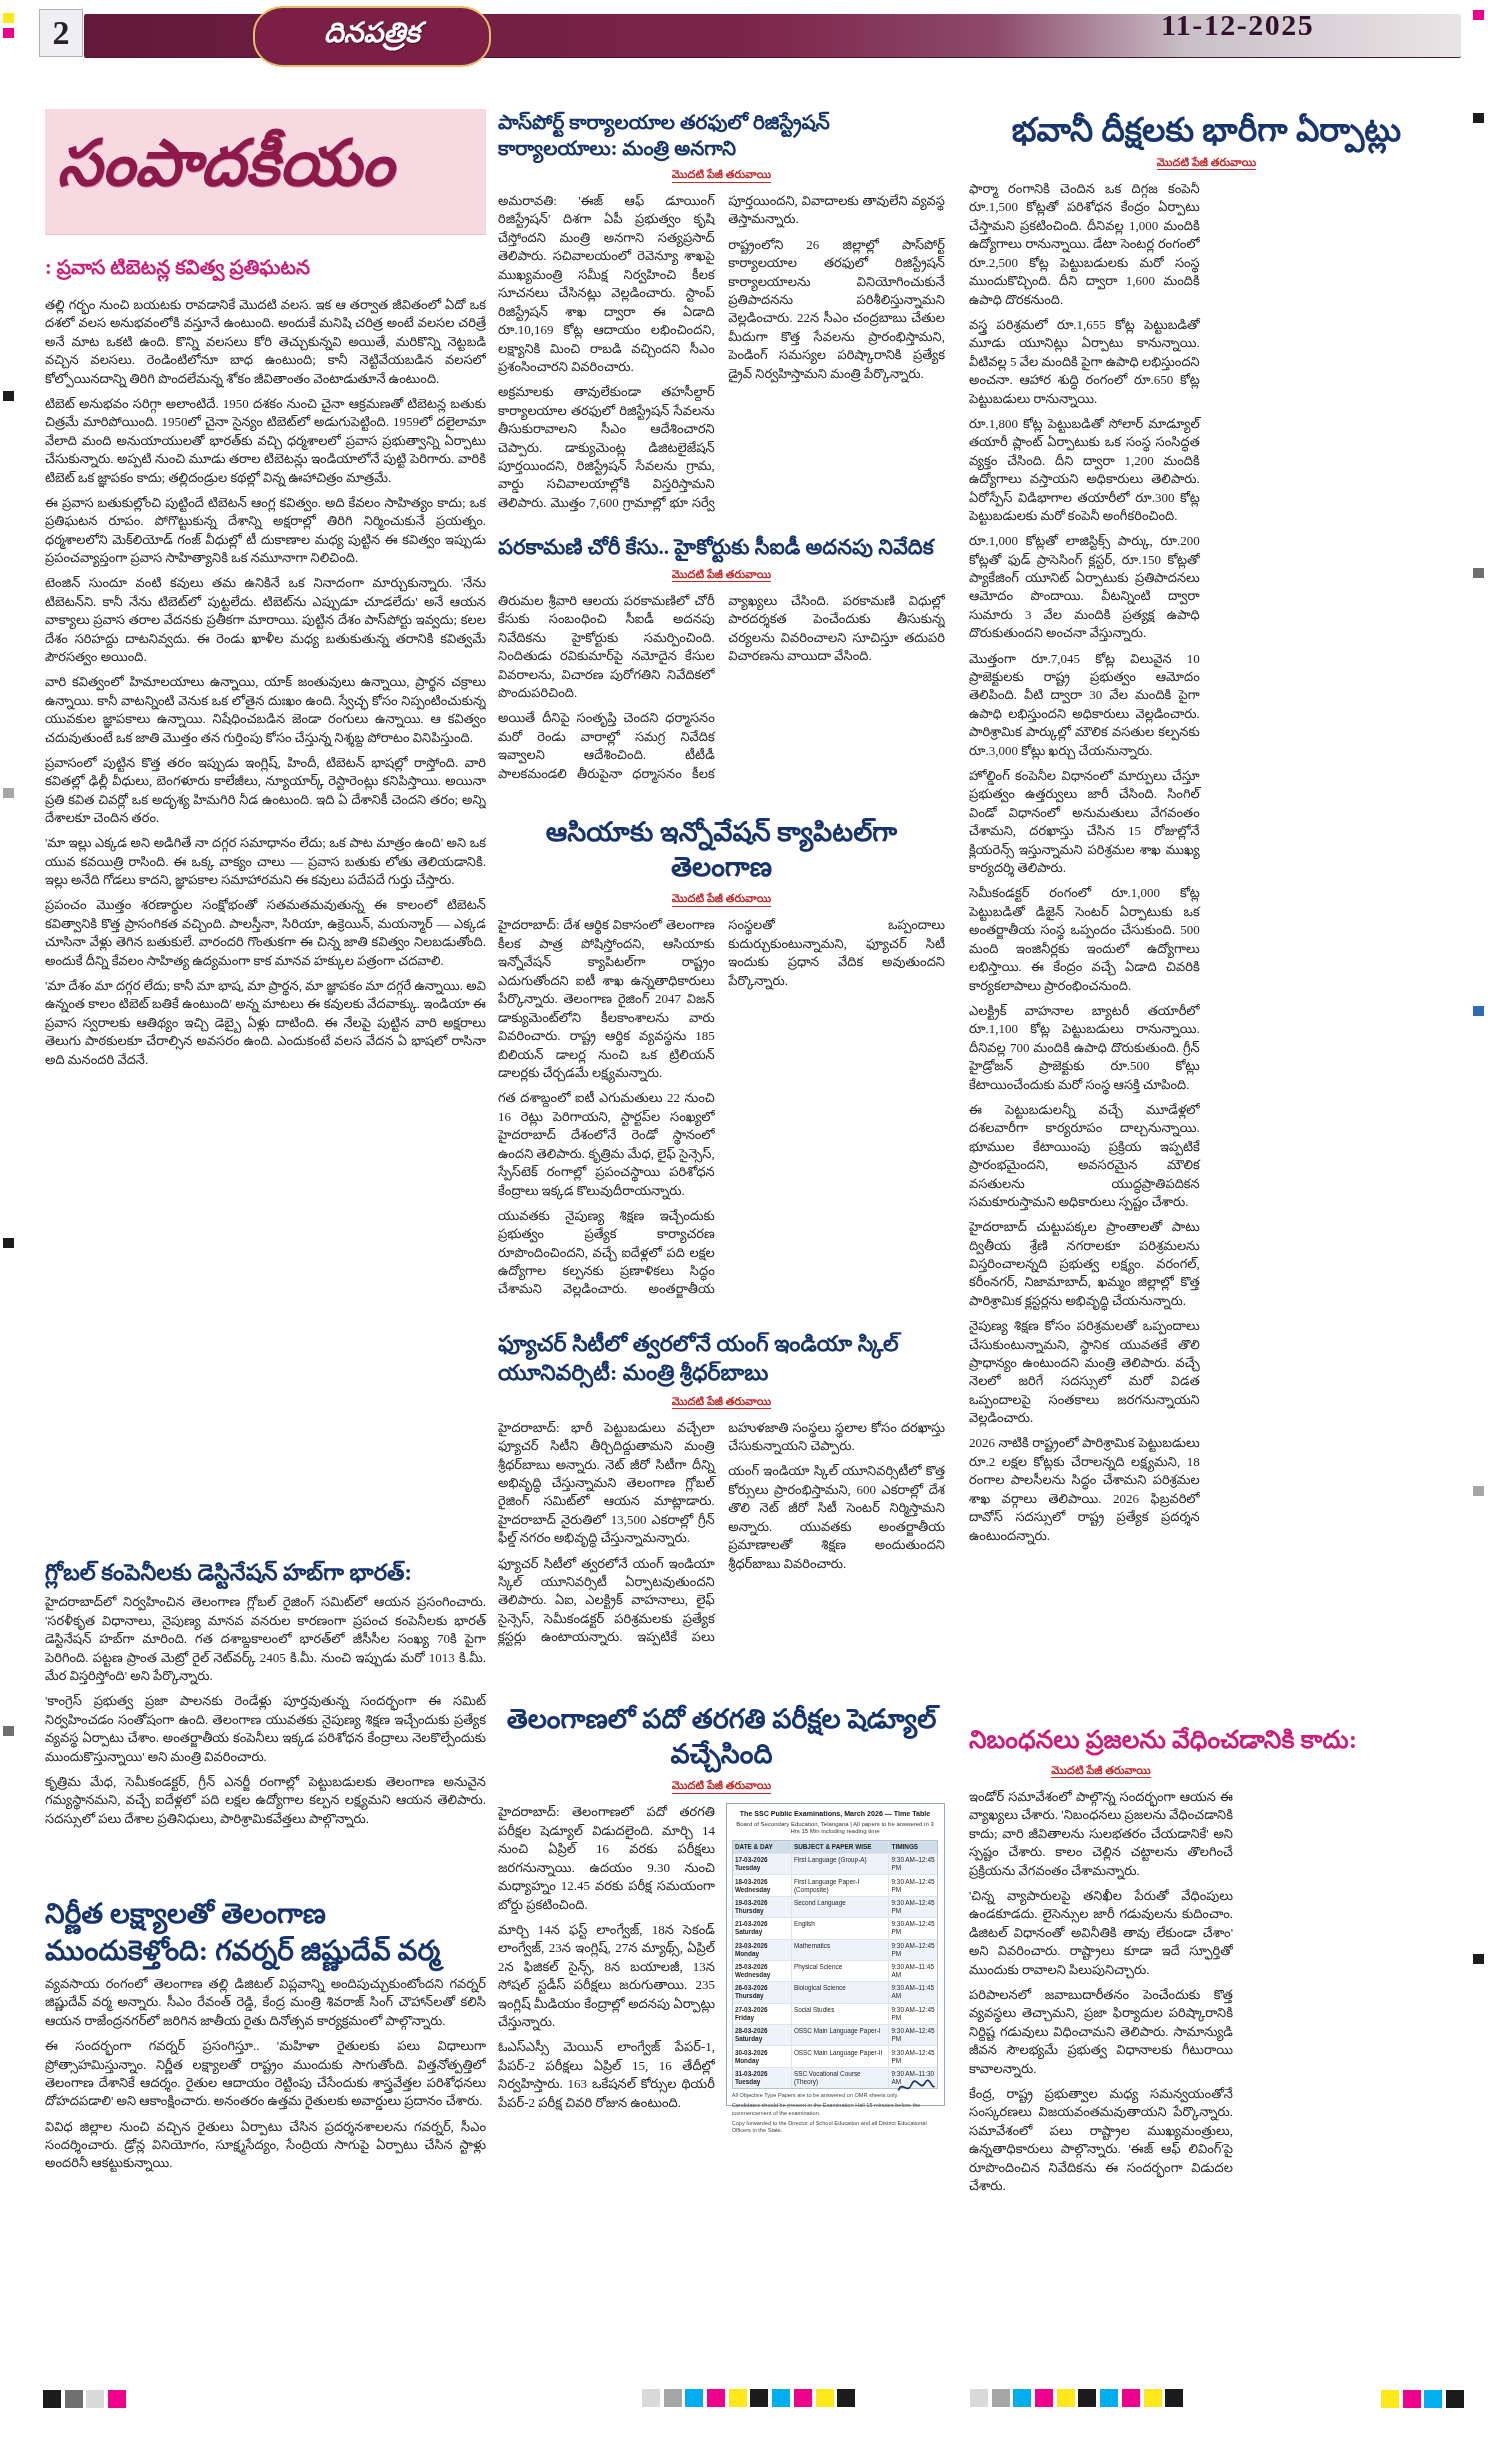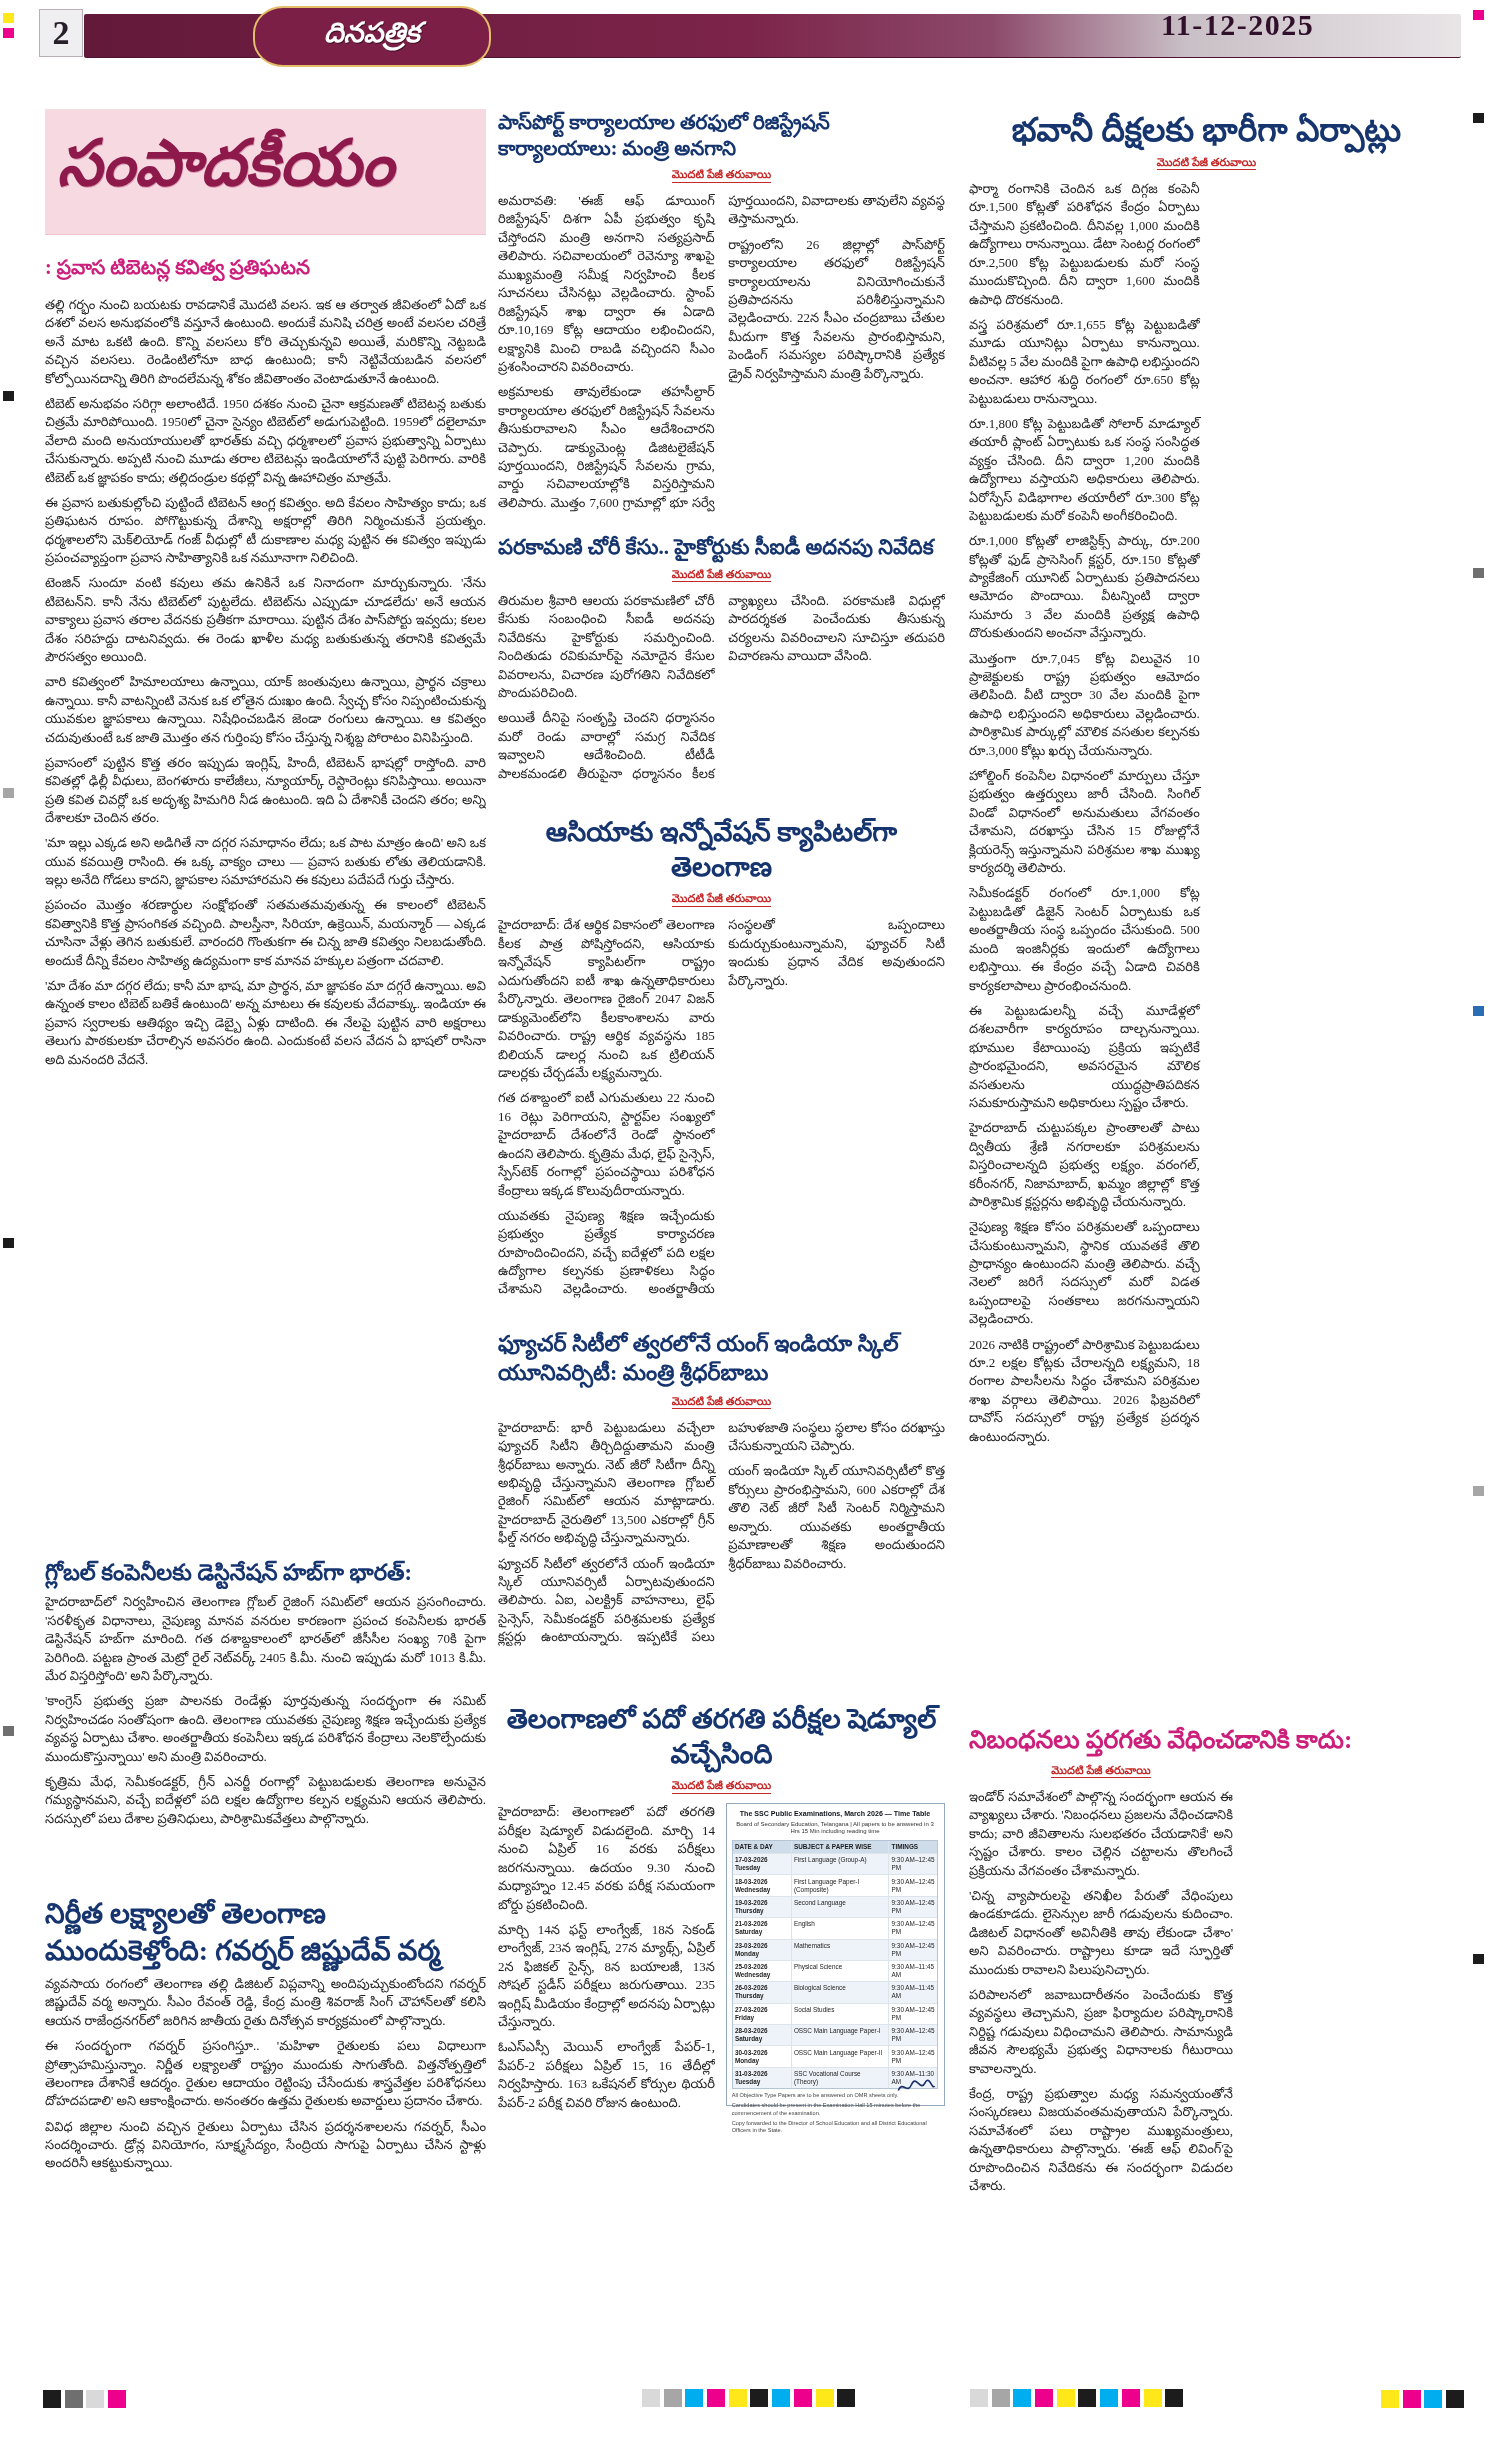--- a/index.html
+++ b/index.html
@@ -283,27 +283,28 @@
   <div class="r-head h-navy">భవానీ దీక్షలకు భారీగా ఏర్పాట్లు</div>
   <div class="byline"><span>మొదటి పేజీ తరువాయి</span></div>
   <div class="r-body bodytext twocol">
       <p class="para">ఫార్మా రంగానికి చెందిన ఒక దిగ్గజ కంపెనీ రూ.1,500 కోట్లతో పరిశోధన కేంద్రం ఏర్పాటు చేస్తామని ప్రకటించింది. దీనివల్ల 1,000 మందికి ఉద్యోగాలు రానున్నాయి. డేటా సెంటర్ల రంగంలో రూ.2,500 కోట్ల పెట్టుబడులకు మరో సంస్థ ముందుకొచ్చింది. దీని ద్వారా 1,600 మందికి ఉపాధి దొరకనుంది.</p>
       <p class="para">వస్త్ర పరిశ్రమలో రూ.1,655 కోట్ల పెట్టుబడితో మూడు యూనిట్లు ఏర్పాటు కానున్నాయి. వీటివల్ల 5 వేల మందికి పైగా ఉపాధి లభిస్తుందని అంచనా. ఆహార శుద్ధి రంగంలో రూ.650 కోట్ల పెట్టుబడులు రానున్నాయి.</p>
       <p class="para">రూ.1,800 కోట్ల పెట్టుబడితో సోలార్ మాడ్యూల్ తయారీ ప్లాంట్ ఏర్పాటుకు ఒక సంస్థ సంసిద్ధత వ్యక్తం చేసింది. దీని ద్వారా 1,200 మందికి ఉద్యోగాలు వస్తాయని అధికారులు తెలిపారు. ఏరోస్పేస్ విడిభాగాల తయారీలో రూ.300 కోట్ల పెట్టుబడులకు మరో కంపెనీ అంగీకరించింది.</p>
       <p class="para">రూ.1,000 కోట్లతో లాజిస్టిక్స్ పార్కు, రూ.200 కోట్లతో ఫుడ్ ప్రాసెసింగ్ క్లస్టర్, రూ.150 కోట్లతో ప్యాకేజింగ్ యూనిట్ ఏర్పాటుకు ప్రతిపాదనలు ఆమోదం పొందాయి. వీటన్నింటి ద్వారా సుమారు 3 వేల మందికి ప్రత్యక్ష ఉపాధి దొరుకుతుందని అంచనా వేస్తున్నారు.</p>
       <p class="para">మొత్తంగా రూ.7,045 కోట్ల విలువైన 10 ప్రాజెక్టులకు రాష్ట్ర ప్రభుత్వం ఆమోదం తెలిపింది. వీటి ద్వారా 30 వేల మందికి పైగా ఉపాధి లభిస్తుందని అధికారులు వెల్లడించారు. పారిశ్రామిక పార్కుల్లో మౌలిక వసతుల కల్పనకు రూ.3,000 కోట్లు ఖర్చు చేయనున్నారు.</p>
       <p class="para">హోల్డింగ్ కంపెనీల విధానంలో మార్పులు చేస్తూ ప్రభుత్వం ఉత్తర్వులు జారీ చేసింది. సింగిల్ విండో విధానంలో అనుమతులు వేగవంతం చేశామని, దరఖాస్తు చేసిన 15 రోజుల్లోనే క్లియరెన్స్ ఇస్తున్నామని పరిశ్రమల శాఖ ముఖ్య కార్యదర్శి తెలిపారు.</p>
       <p class="para">సెమీకండక్టర్ రంగంలో రూ.1,000 కోట్ల పెట్టుబడితో డిజైన్ సెంటర్ ఏర్పాటుకు ఒక అంతర్జాతీయ సంస్థ ఒప్పందం చేసుకుంది. 500 మంది ఇంజినీర్లకు ఇందులో ఉద్యోగాలు లభిస్తాయి. ఈ కేంద్రం వచ్చే ఏడాది చివరికి కార్యకలాపాలు ప్రారంభించనుంది.</p>
+      <p class="para">ఎలక్ట్రిక్ వాహనాల బ్యాటరీ తయారీలో రూ.1,100 కోట్ల పెట్టుబడులు రానున్నాయి. దీనివల్ల 700 మందికి ఉపాధి దొరుకుతుంది. గ్రీన్ హైడ్రోజన్ ప్రాజెక్టుకు రూ.500 కోట్లు కేటాయించేందుకు మరో సంస్థ ఆసక్తి చూపింది.</p>
       <p class="para">ఈ పెట్టుబడులన్నీ వచ్చే మూడేళ్లలో దశలవారీగా కార్యరూపం దాల్చనున్నాయి. భూముల కేటాయింపు ప్రక్రియ ఇప్పటికే ప్రారంభమైందని, అవసరమైన మౌలిక వసతులను యుద్ధప్రాతిపదికన సమకూరుస్తామని అధికారులు స్పష్టం చేశారు.</p>
       <p class="para">హైదరాబాద్ చుట్టుపక్కల ప్రాంతాలతో పాటు ద్వితీయ శ్రేణి నగరాలకూ పరిశ్రమలను విస్తరించాలన్నది ప్రభుత్వ లక్ష్యం. వరంగల్, కరీంనగర్, నిజామాబాద్, ఖమ్మం జిల్లాల్లో కొత్త పారిశ్రామిక క్లస్టర్లను అభివృద్ధి చేయనున్నారు.</p>
       <p class="para">నైపుణ్య శిక్షణ కోసం పరిశ్రమలతో ఒప్పందాలు చేసుకుంటున్నామని, స్థానిక యువతకే తొలి ప్రాధాన్యం ఉంటుందని మంత్రి తెలిపారు. వచ్చే నెలలో జరిగే సదస్సులో మరో విడత ఒప్పందాలపై సంతకాలు జరగనున్నాయని వెల్లడించారు.</p>
       <p class="para">2026 నాటికి రాష్ట్రంలో పారిశ్రామిక పెట్టుబడులు రూ.2 లక్షల కోట్లకు చేరాలన్నది లక్ష్యమని, 18 రంగాల పాలసీలను సిద్ధం చేశామని పరిశ్రమల శాఖ వర్గాలు తెలిపాయి. 2026 ఫిబ్రవరిలో దావోస్ సదస్సులో రాష్ట్ర ప్రత్యేక ప్రదర్శన ఉంటుందన్నారు.</p>
     </div>
 
-  <div class="r2-head h-magenta">నిబంధనలు ప్తరగతు వేధించడానికి కాదు:</div>
+  <div class="r2-head h-magenta">నిబంధనలు ప్రజలను వేధించడానికి కాదు:</div>
   <div class="r2-wrap">
     <div class="byline"><span>మొదటి పేజీ తరువాయి</span></div>
     <div class="r2-body bodytext">
         <p class="para">ఇండోర్ సమావేశంలో పాల్గొన్న సందర్భంగా ఆయన ఈ వ్యాఖ్యలు చేశారు. 'నిబంధనలు ప్రజలను వేధించడానికి కాదు; వారి జీవితాలను సులభతరం చేయడానికే' అని స్పష్టం చేశారు. కాలం చెల్లిన చట్టాలను తొలగించే ప్రక్రియను వేగవంతం చేశామన్నారు.</p>
         <p class="para">'చిన్న వ్యాపారులపై తనిఖీల పేరుతో వేధింపులు ఉండకూడదు. లైసెన్సుల జారీ గడువులను కుదించాం. డిజిటల్ విధానంతో అవినీతికి తావు లేకుండా చేశాం' అని వివరించారు. రాష్ట్రాలు కూడా ఇదే స్ఫూర్తితో ముందుకు రావాలని పిలుపునిచ్చారు.</p>
         <p class="para">పరిపాలనలో జవాబుదారీతనం పెంచేందుకు కొత్త వ్యవస్థలు తెచ్చామని, ప్రజా ఫిర్యాదుల పరిష్కారానికి నిర్దిష్ట గడువులు విధించామని తెలిపారు. సామాన్యుడి జీవన సౌలభ్యమే ప్రభుత్వ విధానాలకు గీటురాయి కావాలన్నారు.</p>
         <p class="para">కేంద్ర, రాష్ట్ర ప్రభుత్వాల మధ్య సమన్వయంతోనే సంస్కరణలు విజయవంతమవుతాయని పేర్కొన్నారు. సమావేశంలో పలు రాష్ట్రాల ముఖ్యమంత్రులు, ఉన్నతాధికారులు పాల్గొన్నారు. 'ఈజ్ ఆఫ్ లివింగ్'పై రూపొందించిన నివేదికను ఈ సందర్భంగా విడుదల చేశారు.</p>
       </div>
   </div>
 </div>

